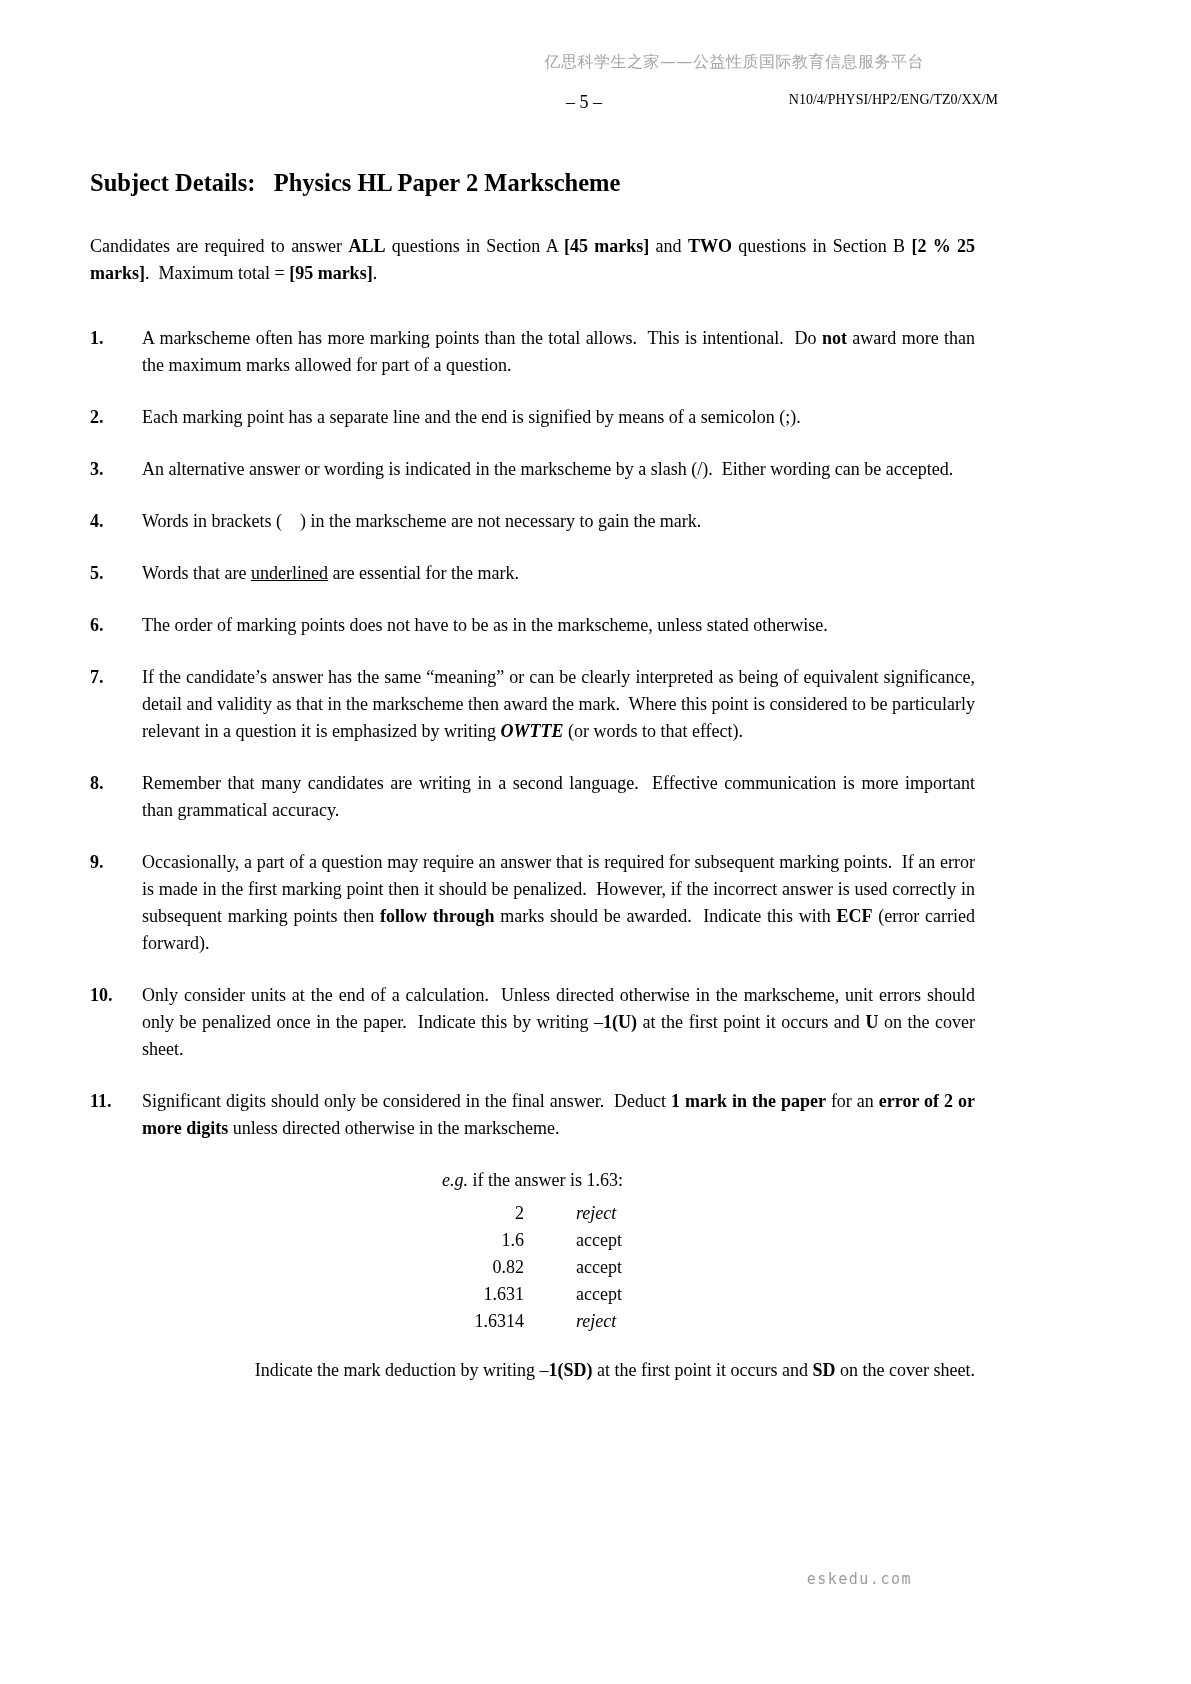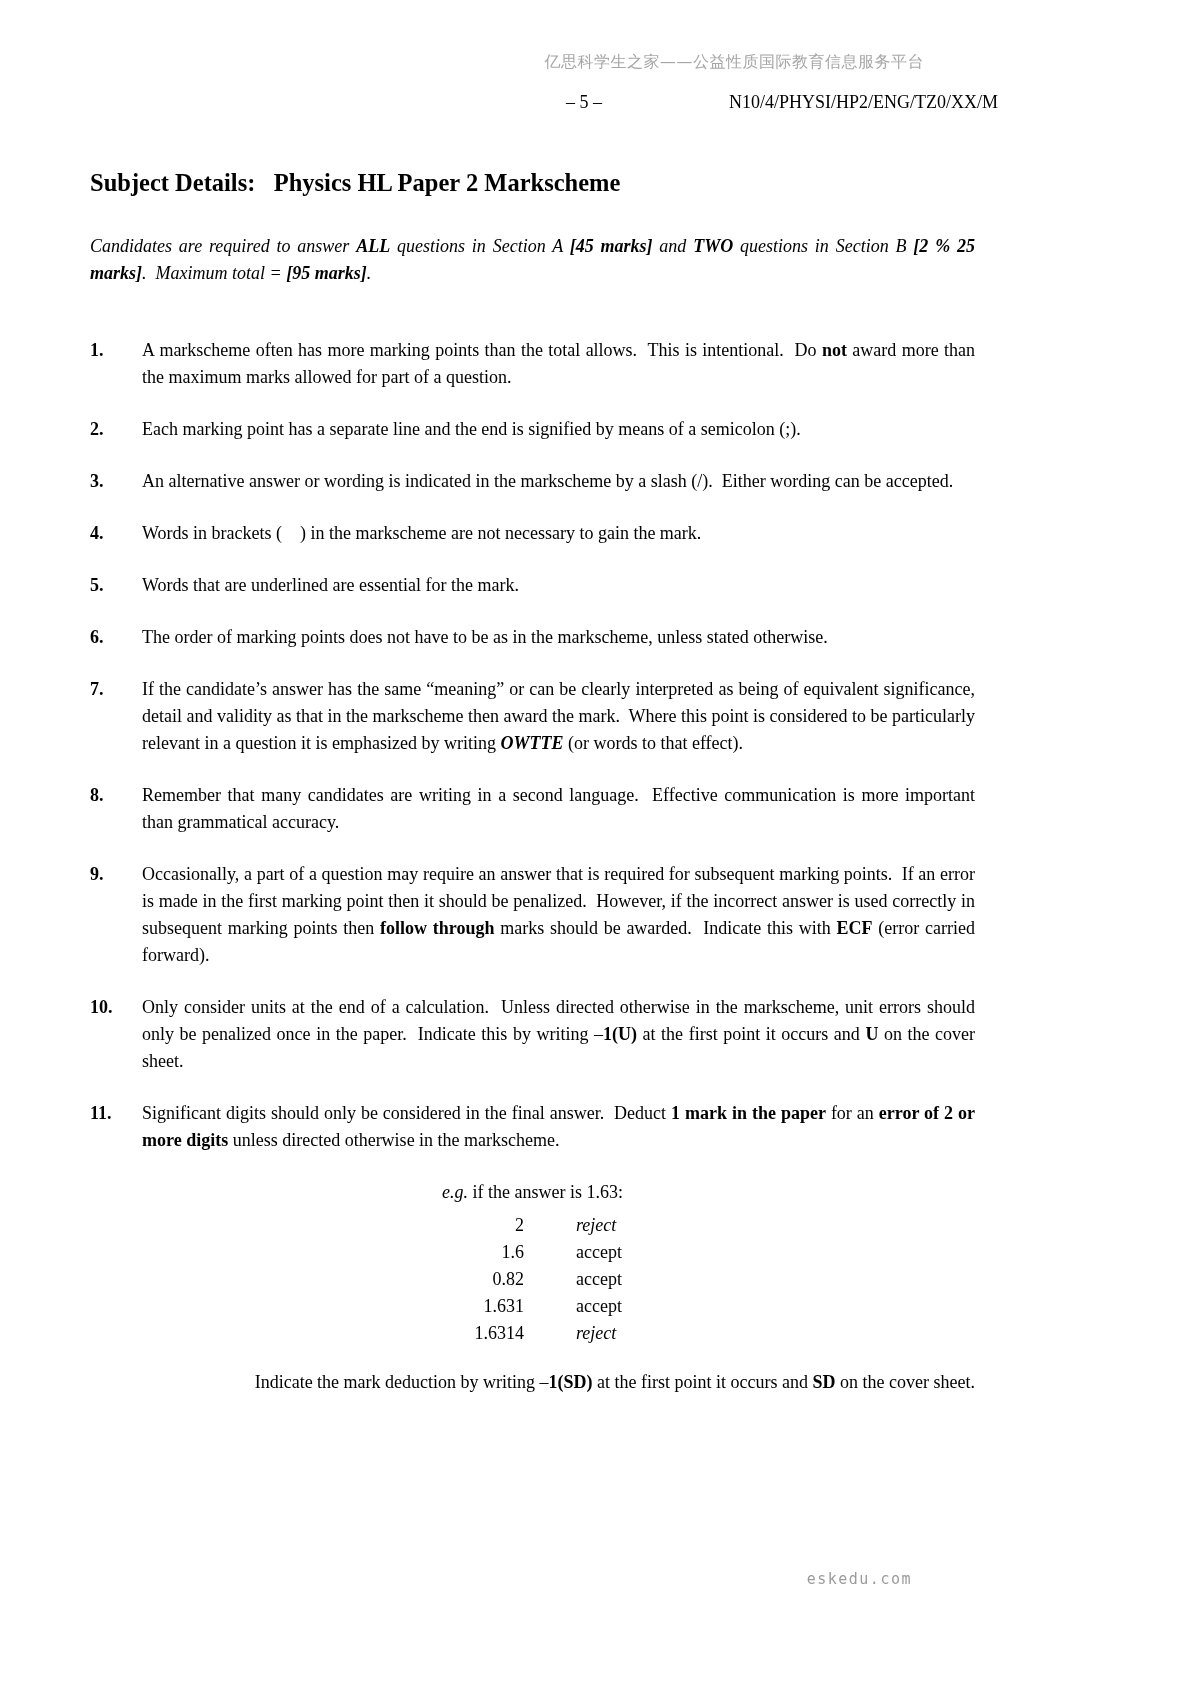--- a/index.html
+++ b/index.html
@@ -28,21 +28,21 @@
   .page-number {
     position: absolute;
     top: 92px;
     left: 566px;
     font-size: 18px;
   }
   .paper-code {
     position: absolute;
     top: 92px;
     right: 58px;
-    font-size: 18px;
+    font-size: 14px;
     text-align: right;
   }
   .content {
     position: absolute;
     top: 0;
     left: 90px;
     right: 81px;
     padding-top: 165px;
   }
   .doc-title {
@@ -59,22 +59,21 @@
     margin: 0 0 25px 0;
   }
   .para {
     font-size: 18px;
     line-height: 27px;
     text-align: justify;
     white-space: pre-wrap;
     margin: 0;
   }
   .intro {
-    margin: 0 0 50px 0;
-    font-style: italic;
+    margin: 0 0 38px 0;
   }
   .item {
     display: flex;
     margin-bottom: 25px;
   }
   .item .num {
     flex: 0 0 52px;
     font-weight: bold;
     font-size: 18px;
     line-height: 27px;
@@ -149,21 +148,21 @@
       <p class="para"><span>An alternative answer or wording is indicated in the markscheme by a slash (/).  Either wording can be accepted.</span></p>
     </div>
 
     <div class="item">
       <span class="num">4.</span>
       <p class="para"><span>Words in brackets (    ) in the markscheme are not necessary to gain the mark.</span></p>
     </div>
 
     <div class="item">
       <span class="num">5.</span>
-      <p class="para"><span>Words that are </span><span style="">underlined</span><span> are essential for the mark.</span></p>
+      <p class="para"><span>Words that are </span><span style="text-decoration: underline;">underlined</span><span> are essential for the mark.</span></p>
     </div>
 
     <div class="item">
       <span class="num">6.</span>
       <p class="para"><span>The order of marking points does not have to be as in the markscheme, unless stated otherwise.</span></p>
     </div>
 
     <div class="item">
       <span class="num">7.</span>
       <p class="para"><span>If the candidate’s answer has the same “meaning” or can be clearly interpreted as being of equivalent significance, detail and validity as that in the markscheme then award the mark.  Where this point is considered to be particularly relevant in a question it is emphasized by writing </span><span style="font-weight: bold; font-style: italic;">OWTTE</span><span> (or words to that effect).</span></p>

